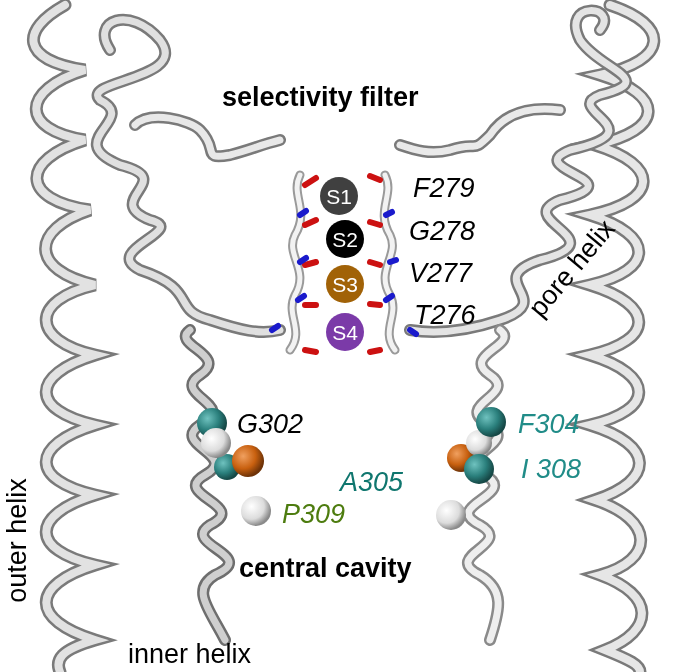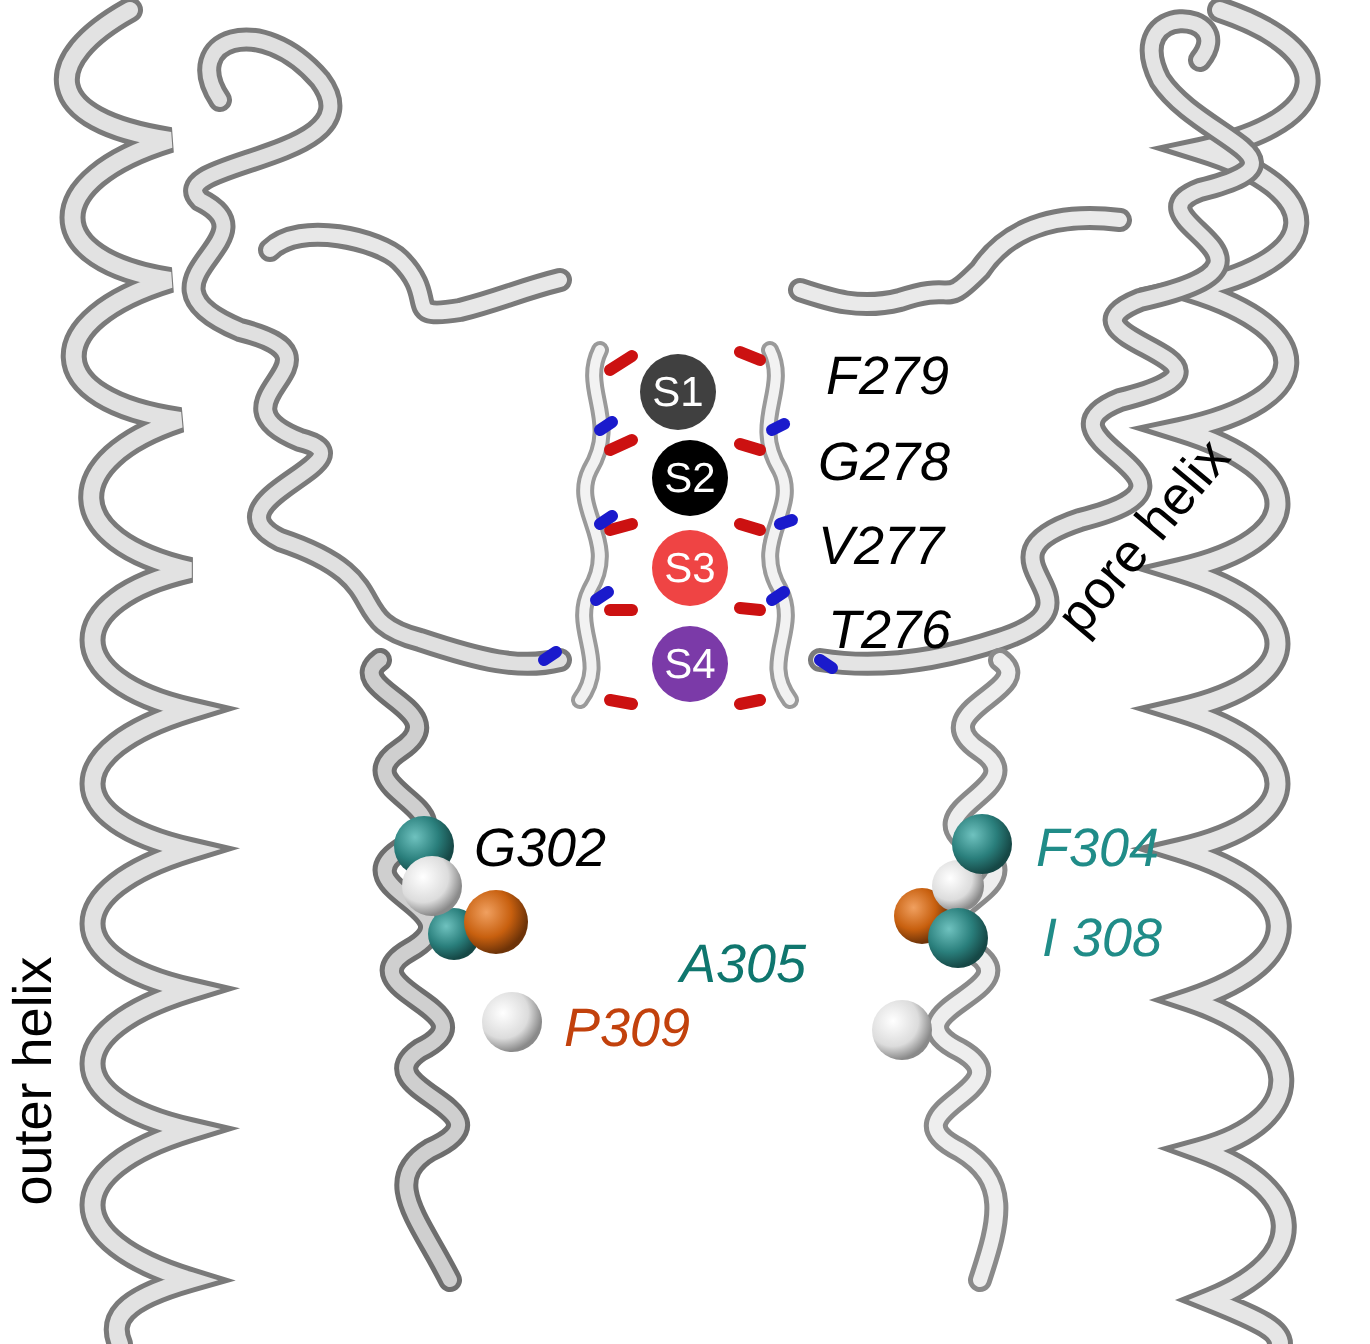--- a/index.html
+++ b/index.html
@@ -126,34 +126,37 @@
       <circle cx="248" cy="461" r="16" fill="url(#gOrange)"></circle>
       <circle cx="256" cy="511" r="15" fill="url(#gWhite)"></circle>
       <circle cx="461" cy="458" r="14" fill="url(#gOrange)"></circle>
       <circle cx="479" cy="443" r="13" fill="url(#gWhite)"></circle>
       <circle cx="491" cy="422" r="15" fill="url(#gTeal)"></circle>
       <circle cx="479" cy="469" r="15" fill="url(#gTeal)"></circle>
       <circle cx="451" cy="515" r="15" fill="url(#gWhite)"></circle>
     </g>
   </svg>
 
+  <div class="label title-label" style="left:222px; top:84px;">selectivity filter</div>
 
   <div class="site" style="left:320px; top:177px; background:#404040;">S1</div>
   <div class="site" style="left:326px; top:220px; background:#000000;">S2</div>
-  <div class="site" style="left:326px; top:265px; background:#ef4444;">S3</div>
+  <div class="site" style="left:326px; top:265px; background:#a16207;">S3</div>
   <div class="site" style="left:326px; top:313px; background:#7b3aa8;">S4</div>
 
   <div class="label res-label" style="left:413px; top:175px;">F279</div>
   <div class="label res-label" style="left:409px; top:218px;">G278</div>
   <div class="label res-label" style="left:409px; top:260px;text-align:right;">V277</div>
   <div class="label res-label" style="left:414px; top:302px;">T276</div>
 
   <div class="label res-label" style="left:237px; top:411px; color:#000000;">G302</div>
-  <div class="label res-label" style="left:282px; top:501px; color:#c2410c;">P309</div>
+  <div class="label res-label" style="left:282px; top:501px; color:#4d7c0f;">P309</div>
   <div class="label res-label" style="left:340px; top:436px; color:#0f766e;margin-top:33px;">A305</div>
   <div class="label res-label" style="left:518px; top:411px; color:#208c88;">F304</div>
   <div class="label res-label" style="left:521px; top:456px; color:#208c88;">I 308</div>
 
+  <div class="label title-label" style="left:239px; top:555px;">central cavity</div>
 
+  <div class="label helix-label" style="left:128px; top:641px;">inner helix</div>
   <div class="label helix-label" style="left:-58px; top:527px; transform: rotate(-90deg); transform-origin: center center; width:150px; text-align:center;">outer helix</div>
   <div class="label helix-label" style="left:502px; top:255px; transform: rotate(-50deg); transform-origin: center center; width:140px; text-align:center;">pore helix</div>
 
 </div>
 
 </body></html>

